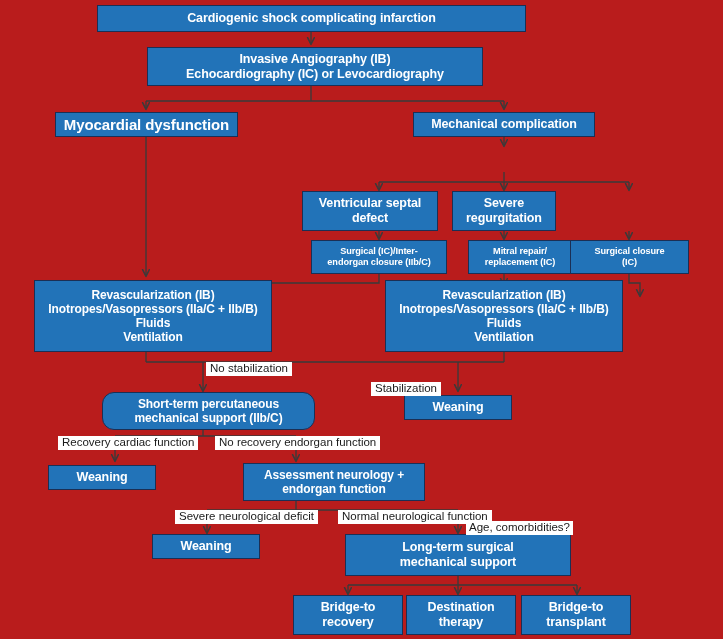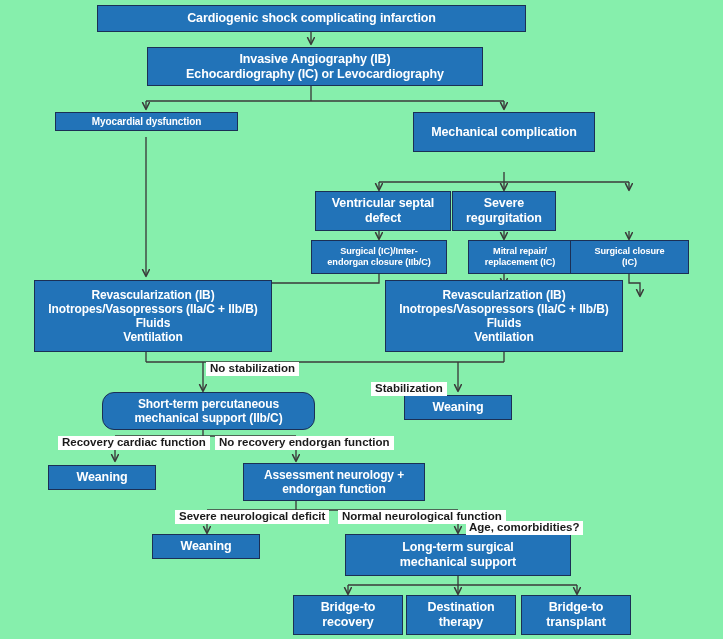--- a/index.html
+++ b/index.html
@@ -4,21 +4,21 @@
 <style>
   html, body {
     margin: 0;
     padding: 0;
     background: #ffffff;
   }
   #canvas {
     position: relative;
     width: 723px;
     height: 639px;
-    background: #86efac;
+    background: #b91c1c;
     overflow: hidden;
     font-family: "Liberation Sans", sans-serif;
   }
   #connectors {
     position: absolute;
     left: 0;
     top: 0;
     width: 723px;
     height: 639px;
     pointer-events: none;
@@ -36,21 +36,21 @@
     text-align: center;
     line-height: 1.18;
     letter-spacing: -0.1px;
     white-space: pre-line;
     z-index: 2;
   }
   .edge-label {
     position: absolute;
     color: #1a1a1a;
     font-family: "Liberation Sans", sans-serif;
-    font-weight: bold;
+    font-weight: normal;
     background: #ffffff;
     white-space: nowrap;
     z-index: 3;
     line-height: 1;
   }
 </style>
 </head>
 <body>
 
 <div id="canvas">
@@ -112,26 +112,26 @@
       <path d="M458,585 L458,594" marker-end="url(#arw)"></path>
       <path d="M577,585 L577,594" marker-end="url(#arw)"></path>
     </g>
   </svg>
 
   <div class="node" style="left:97px; top:5px; width:429px; height:27px; font-size:12.5px;">Cardiogenic shock complicating infarction</div>
 
   <div class="node" style="left:147px; top:47px; width:336px; height:39px; font-size:12.5px;">Invasive Angiography (IB)
 Echocardiography (IC) or Levocardiography</div>
 
-  <div class="node" style="left:55px; top:112px; width:183px; height:19px; font-size:10px;">Myocardial dysfunction</div>
+  <div class="node" style="left:55px; top:112px; width:183px; height:25px; font-size:15px;">Myocardial dysfunction</div>
 
-  <div class="node" style="left:413px; top:112px; width:182px; height:40px; font-size:12.5px;">Mechanical complication</div>
+  <div class="node" style="left:413px; top:112px; width:182px; height:25px; font-size:12.5px;">Mechanical complication</div>
 
 
-  <div class="node" style="left:315px; top:191px; width:136px; height:40px; font-size:12.5px;">Ventricular septal
+  <div class="node" style="left:302px; top:191px; width:136px; height:40px; font-size:12.5px;">Ventricular septal
 defect</div>
 
   <div class="node" style="left:452px; top:191px; width:104px; height:40px; font-size:12.5px;">Severe
 regurgitation</div>
 
 
   <div class="node" style="left:311px; top:240px; width:136px; height:34px; font-size:9.2px;">Surgical (IC)/Inter-
 endorgan closure (IIb/C)</div>
 
   <div class="node" style="left:452px; top:240px; width:104px; height:34px; font-size:9.2px;margin-left:16px;">Mitral repair/

